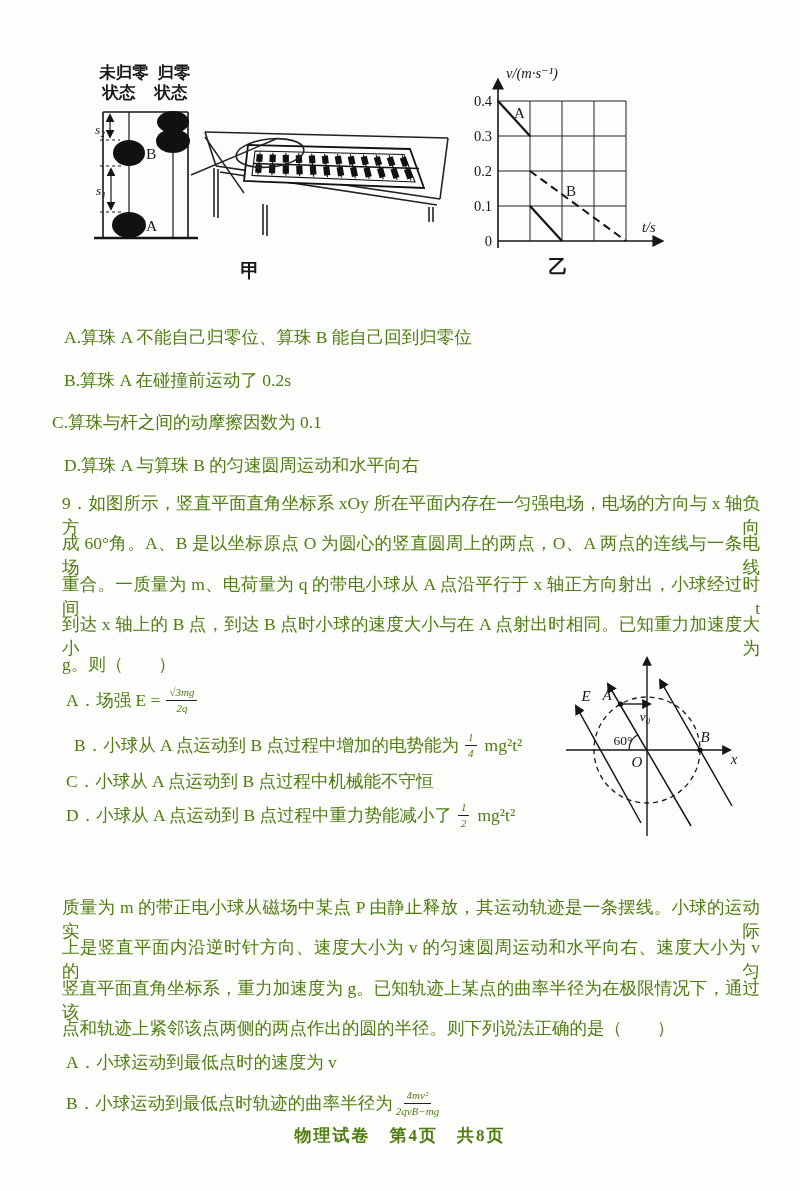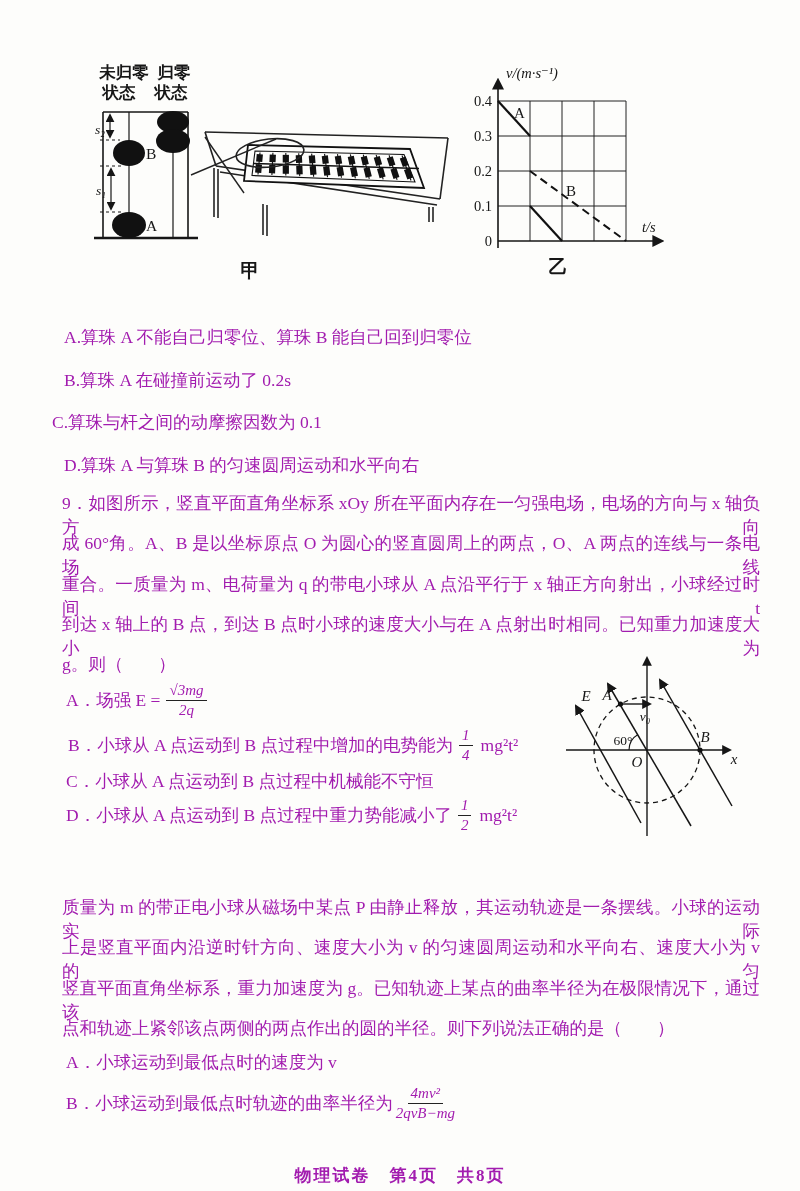--- a/index.html
+++ b/index.html
@@ -1,27 +1,27 @@
 <!DOCTYPE html>
 <html><head>
 <meta charset="utf-8">
 <style>
   html,body{margin:0;padding:0;background:#e8e8e8;}
   .page{position:relative;width:800px;height:1191px;background:#fdfdfb;overflow:hidden;
-        font-family:"Liberation Serif","DejaVu Serif",serif;color:#a21caf;}
+        font-family:"Liberation Serif","DejaVu Serif",serif;color:#4d7c0f;}
   .line{position:absolute;left:62px;width:698px;font-size:17.5px;line-height:24px;}
   .just{text-align:justify;text-align-last:justify;}
   .opt-row{display:flex;align-items:center;}
   .frac{display:inline-flex;flex-direction:column;align-items:center;font-style:italic;
-        font-size:15px;line-height:1.12;margin:0 6px;}
+        font-size:11px;line-height:1.12;margin:0 6px;}
   .frac .num{border-bottom:1.4px solid #222;padding:0 3px 1px;}
   .frac .den{padding-top:1px;}
   .mathpost{margin-left:2px;}
   .footer{position:absolute;top:1124px;left:0;width:800px;text-align:center;
-          font-weight:bold;font-size:17px;letter-spacing:2px;margin-top:40px;}
+          font-weight:bold;font-size:17px;letter-spacing:2px;}
   svg{position:absolute;}
   svg text{font-family:"Liberation Serif","DejaVu Serif",serif;fill:#161616;}
   .cjk-label{font-weight:bold;}
 </style>
 </head>
 <body>
 
 <div class="page">
 
   <svg style="left:58px;top:55px" width="395" height="235" viewBox="0 0 395 235">
@@ -181,21 +181,21 @@
   <div class="line just" style="top:612px">到达 x 轴上的 B 点，到达 B 点时小球的速度大小与在 A 点射出时相同。已知重力加速度大小为</div>
   <div class="line" style="top:652px">g。则（　　）</div>
 
   <div class="line opt-row" style="top:678px;left:66px;height:44px;width:480px">
     <span>A．场强 E =</span>
     <span class="frac">
       <span class="num">√3mg</span>
         <span class="den">2q</span>
     </span>
   </div>
-  <div class="line opt-row" style="top:723px;left:68px;height:44px;width:520px">
+  <div class="line opt-row" style="top:723px;left:74px;height:44px;width:520px">
     <span>B．小球从 A 点运动到 B 点过程中增加的电势能为</span>
     <span class="frac">
       <span class="num">1</span>
         <span class="den">4</span>
     </span>
     <span class="mathpost">mg²t²</span>
   </div>
   <div class="line" style="top:769px;left:66px">C．小球从 A 点运动到 B 点过程中机械能不守恒</div>
   <div class="line opt-row" style="top:793px;left:66px;height:44px;width:520px">
     <span>D．小球从 A 点运动到 B 点过程中重力势能减小了</span>

